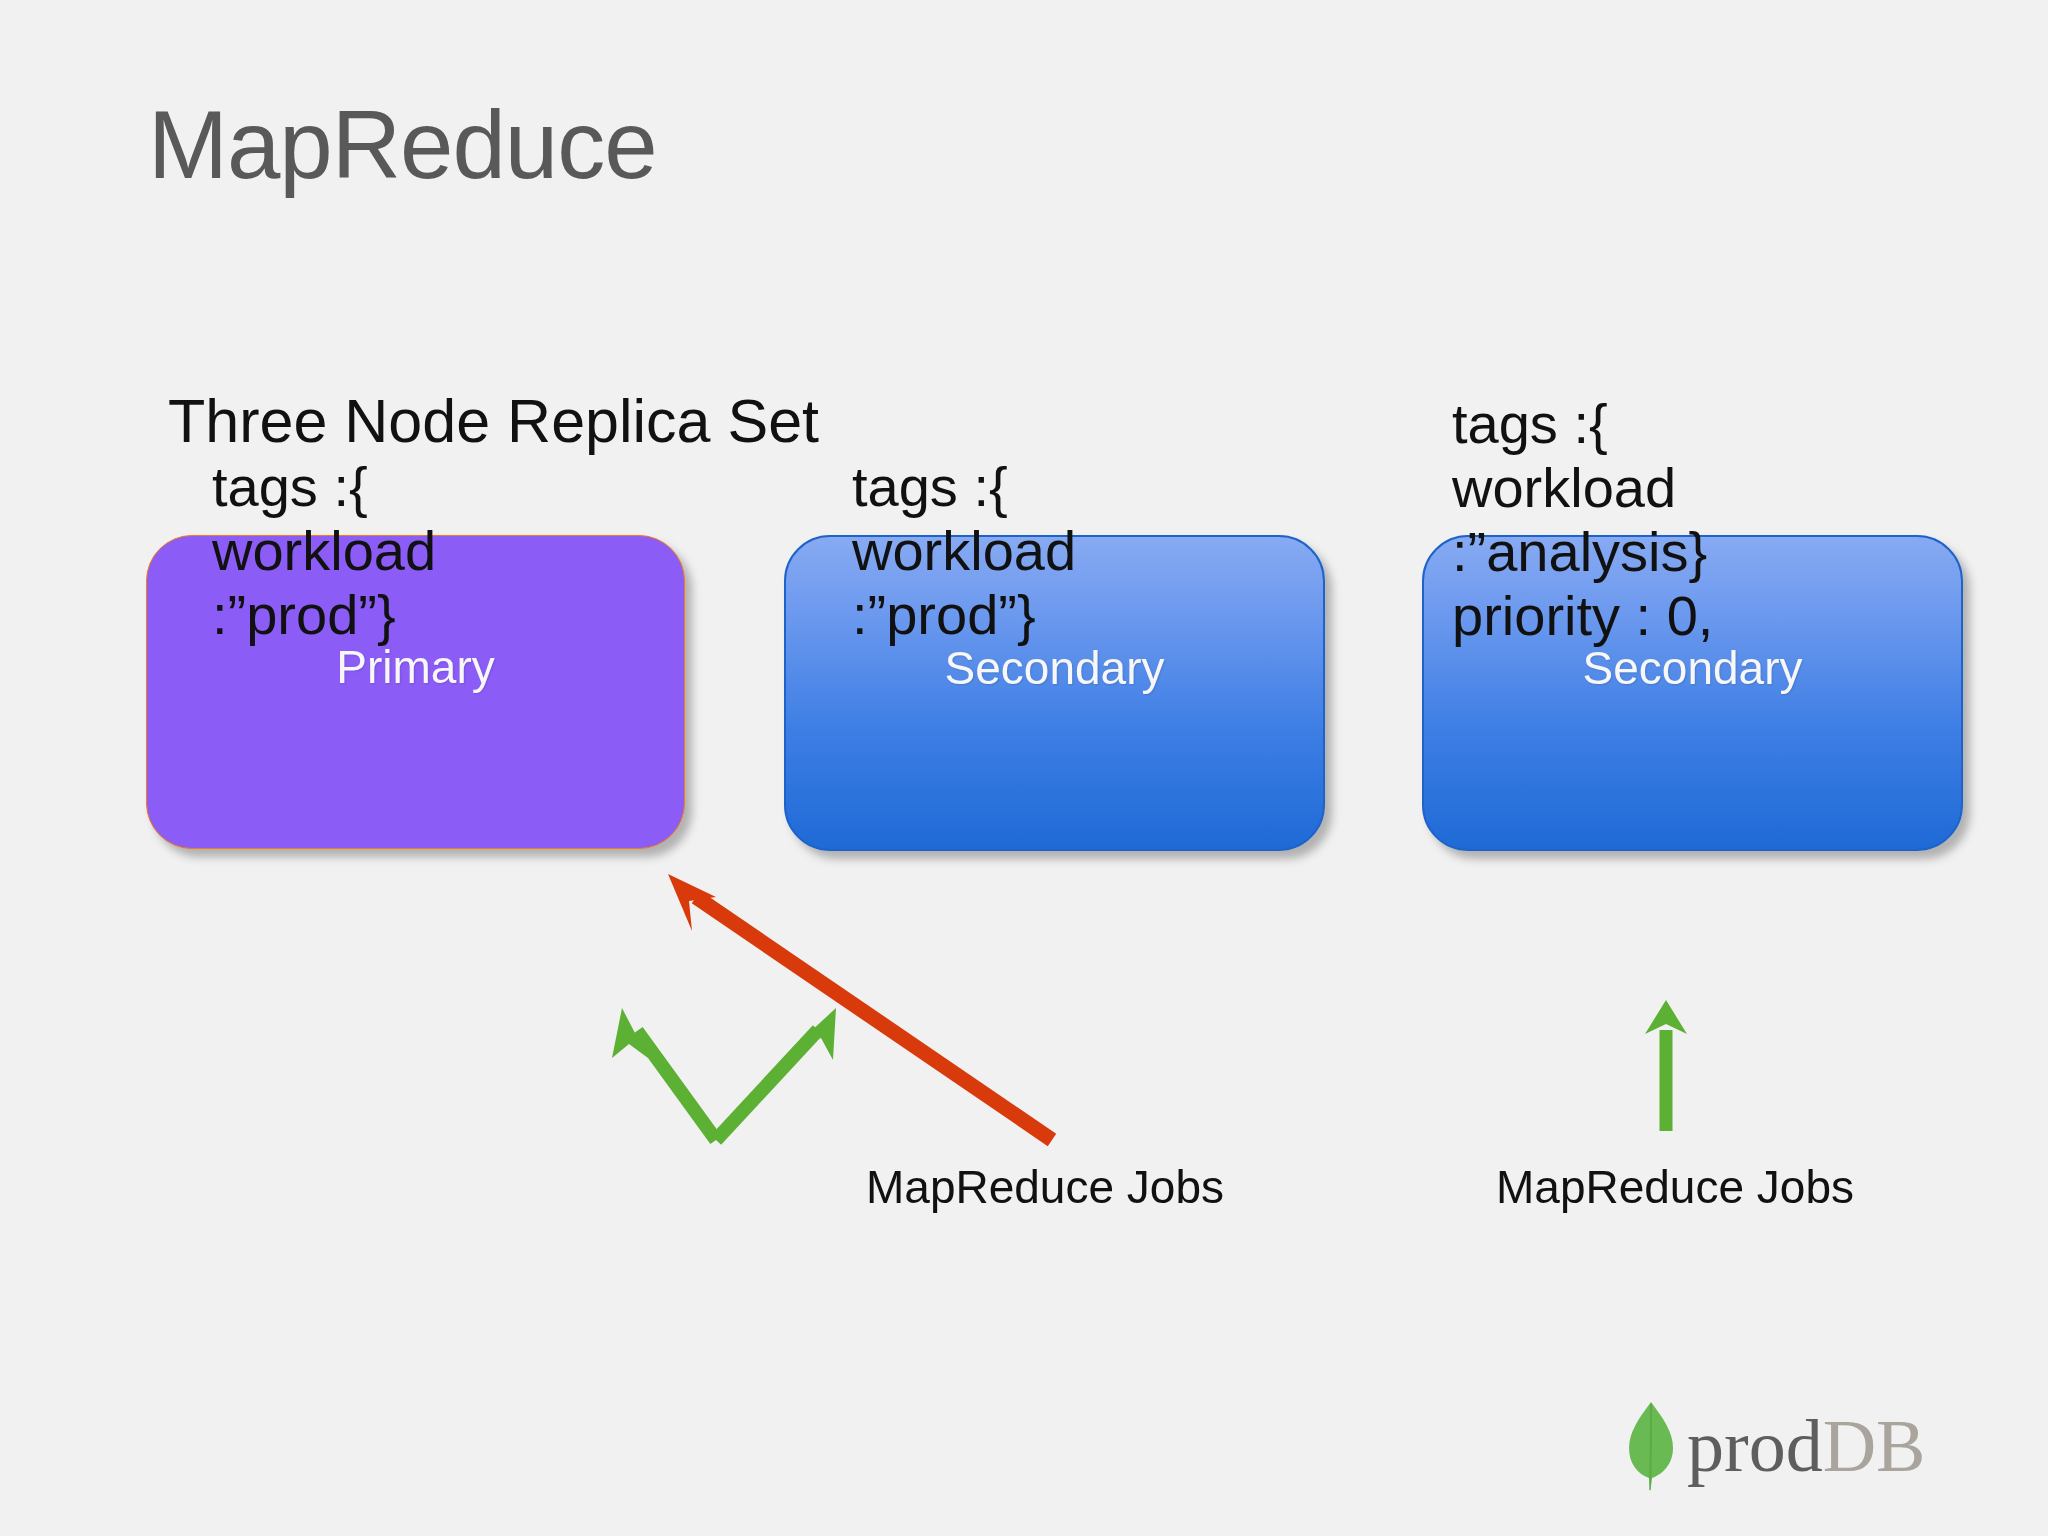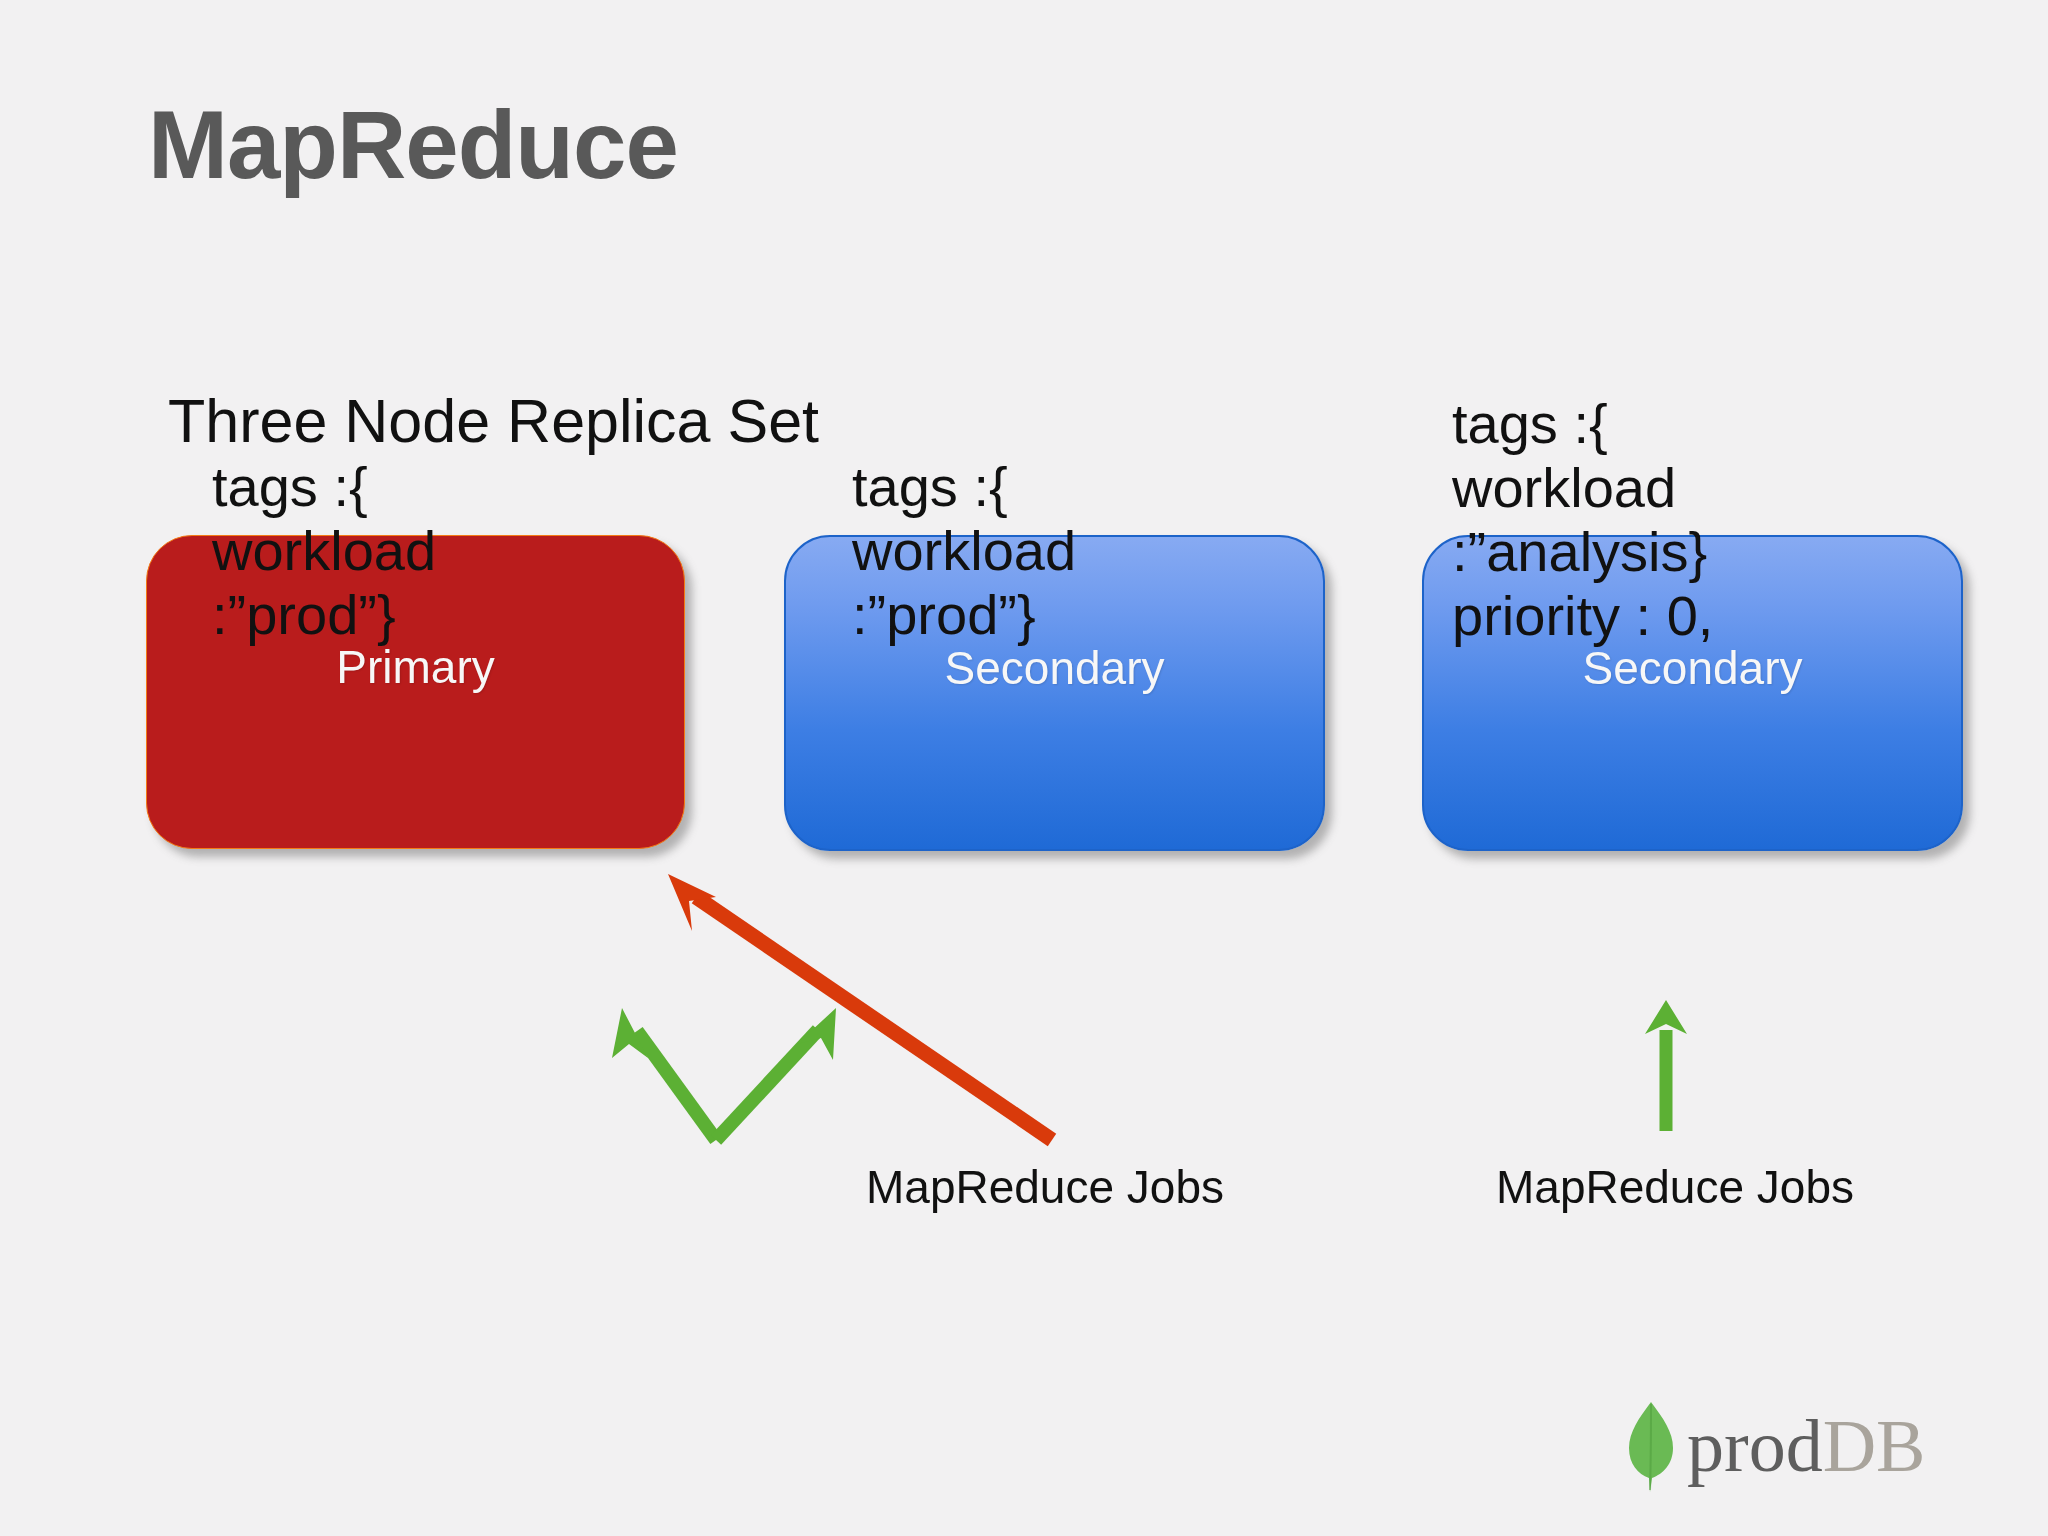--- a/index.html
+++ b/index.html
@@ -15,21 +15,21 @@
     overflow: hidden;
     font-family: "Liberation Sans", sans-serif;
   }
 
   
   #slide-title {
     position: absolute;
     left: 148px;
     top: 90px;
     font-size: 96px;
-    font-weight: bold;
+    font-weight: normal;
     color: #595959;
     letter-spacing: -1px;
     white-space: nowrap;
   }
 
   
   #replica-heading {
     position: absolute;
     left: 168px;
     top: 386px;
@@ -42,21 +42,21 @@
   .node-box {
     position: absolute;
     top: 535px;
     width: 537px;
     height: 312px;
     border-radius: 46px;
     box-shadow: 7px 8px 9px rgba(90,90,90,0.42);
   }
   .node-box.primary {
     left: 146px;
-    background: #b91c1c;
+    background: #8b5cf6;
     border: 1px solid #f47b15;
   }
   .node-box.secondary {
     background: linear-gradient(to bottom, #87aaf2 0%, #6f9bef 22%, #3d7ee4 62%, #1f6ad6 100%);
     border: 2px solid #1d63c9;
   }
   #node-2 { left: 784px; }
   #node-3 { left: 1422px; }
 
   .node-role {

